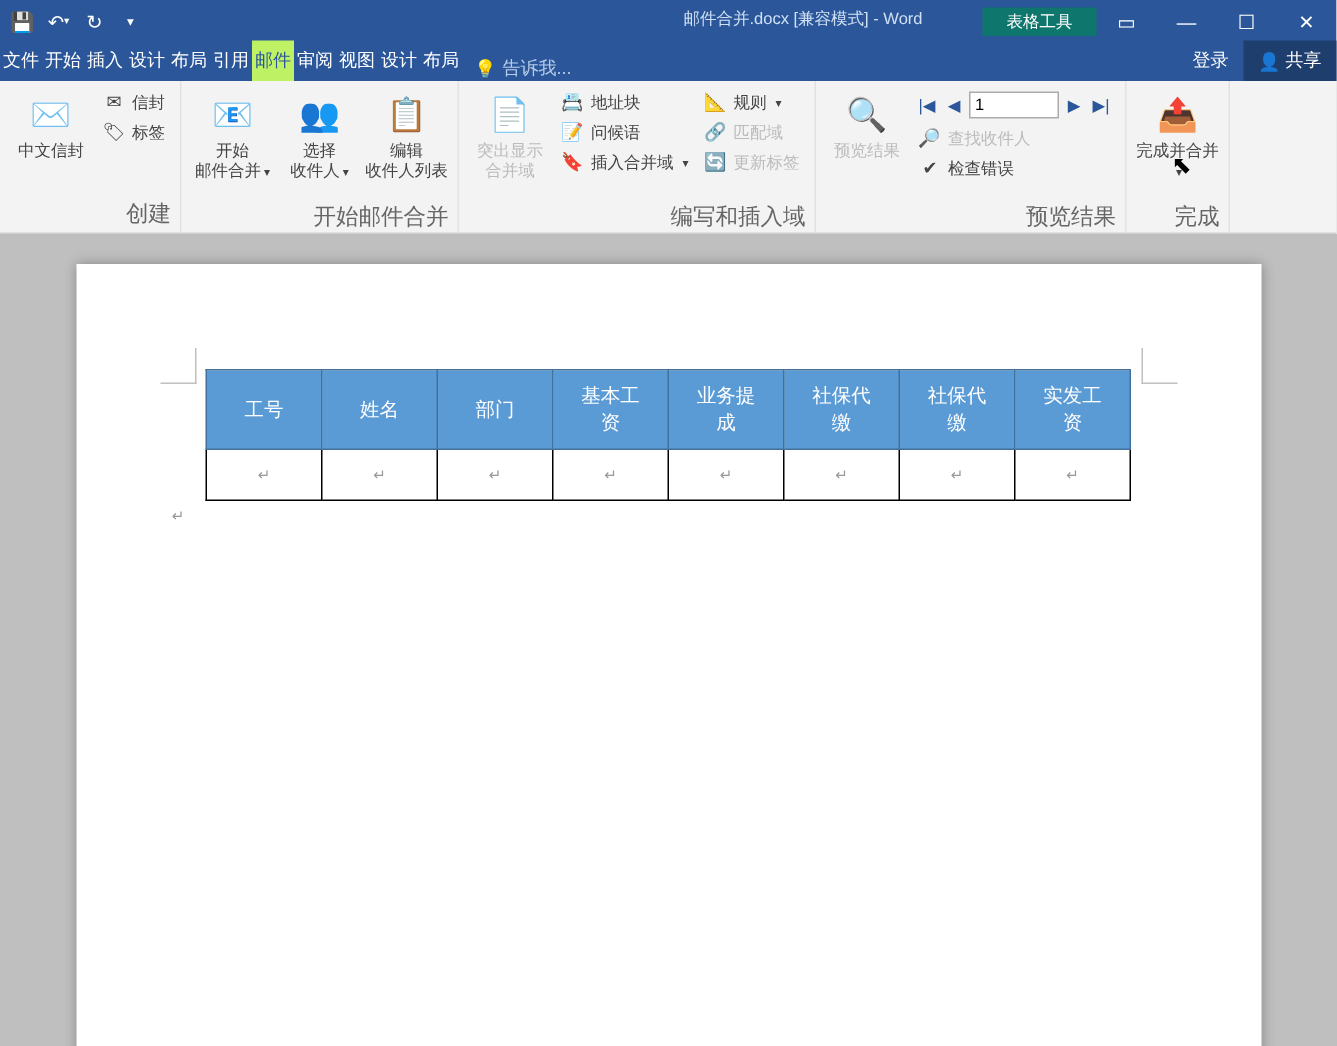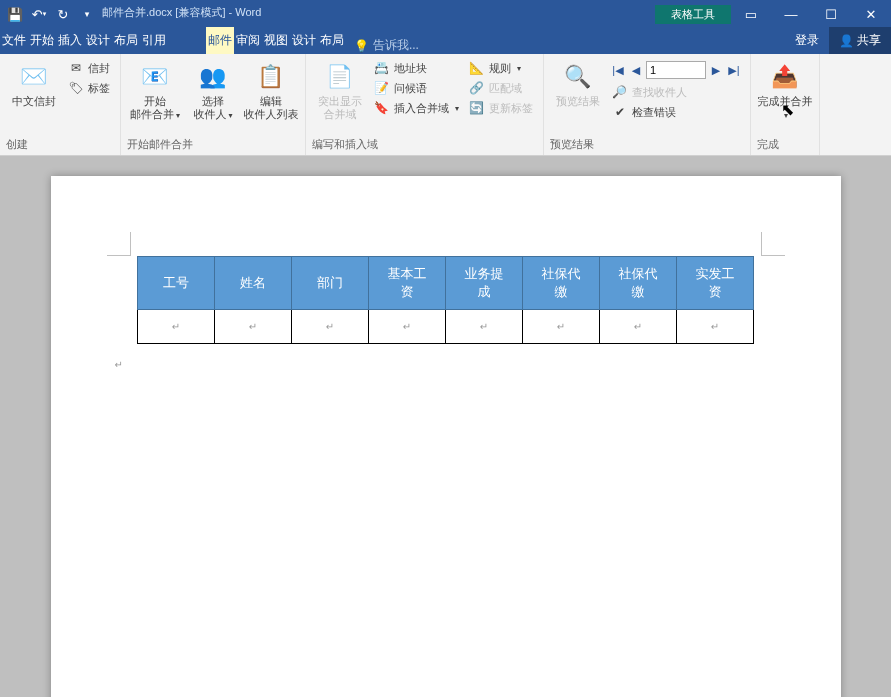--- a/index.html
+++ b/index.html
@@ -2,41 +2,41 @@
 <html><head>
 <meta charset="utf-8">
 <style>
 * { margin: 0; padding: 0; box-sizing: border-box; font-family: "Microsoft YaHei", sans-serif; }
 body { background: #e6e6e6; width: 891px; height: 697px; overflow: hidden; }
 
 
 .title-bar { height: 28px; background: #2b579a; display: flex; align-items: center; color: #fff; font-size: 11px; }
 .qat { display: flex; align-items: center; gap: 2px; padding: 0 4px; }
 .qat-btn { width: 22px; height: 22px; display: flex; align-items: center; justify-content: center; cursor: pointer; font-size: 13px; }
-.title-center { flex: 1; text-align: center; display: flex; justify-content: space-between; gap: 64px; }
+.title-center { flex: 1; text-align: center; display: flex; justify-content: flex-end; gap: 40px; }
 .title-doc { color: #cfe0f5; }
 .tool-ctx { background: #0f766e; padding: 2px 16px; font-size: 11px; }
 .win-btns { display: flex; }
 .win-btn { width: 40px; height: 28px; display: flex; align-items: center; justify-content: center; font-size: 13px; }
 
 
 .tabs { height: 26px; background: #2b579a; display: flex; align-items: flex-end; color: #fff; font-size: 12px; }
 .tab { padding: 5px 2px; cursor: pointer; }
-.tab.active { background: #fef9c3; color: #2b579a; margin-left: 38px; }
+.tab.active { background: #bef264; color: #2b579a; }
 .tab.context { background: #2b579a; }
 .tabs-right { margin-left: auto; display: flex; align-items: flex-end; }
 .tell-me { display: flex; align-items: center; gap: 4px; padding: 0 8px; color: #b8cde8; font-size: 12px; }
 .login { padding: 5px 10px; }
 .share { background: #1e3e6e; padding: 5px 10px; display: flex; align-items: center; gap: 3px; }
 
 
 .ribbon { height: 102px; background: #f3f3f3; border-bottom: 1px solid #d0d0d0; display: flex; }
 .group { border-right: 1px solid #e1e1e1; padding: 3px 6px 0; display: flex; flex-direction: column; }
 .group-body { flex: 1; display: flex; align-items: flex-start; gap: 2px; }
-.group-label { text-align: left; font-size: 11px; color: #666; padding: 2px 0 3px; margin-top: 12px; }
+.group-label { text-align: right; font-size: 15px; color: #666; padding: 2px 0 3px; margin-top: 12px; }
 .big-btn { display: flex; flex-direction: column; align-items: center; justify-content: flex-start; width: 56px; padding-top: 4px; cursor: pointer; font-size: 11px; color: #444; gap: 2px; }
 .big-btn.disabled { color: #bbb; }
 .big-icon { width: 32px; height: 32px; display: flex; align-items: center; justify-content: center; font-size: 22px; }
 .big-btn .lbl { text-align: center; line-height: 13px; }
 .drop-arrow { font-size: 8px; margin-left: 2px; }
 .small-col { display: flex; flex-direction: column; gap: 2px; padding-top: 2px; }
 .small-btn { display: flex; align-items: center; gap: 4px; font-size: 11px; color: #444; padding: 1px 4px; cursor: pointer; white-space: nowrap; }
 .small-btn.disabled { color: #bbb; }
 .small-icon { width: 16px; height: 16px; display: inline-flex; align-items: center; justify-content: center; font-size: 12px; }
 .nav-row { display: flex; align-items: center; gap: 2px; padding: 2px; }
@@ -44,21 +44,21 @@
 .record-input { width: 60px; height: 18px; border: 1px solid #aaa; font-size: 11px; padding: 0 3px; }
 
 
 .doc-area { height: 541px; background: #bfbfbf; overflow: auto; padding: 20px 0; display: flex; justify-content: center; }
 .page { width: 790px; min-height: 1000px; background: #fff; box-shadow: 0 0 8px rgba(0,0,0,0.3); padding: 70px 60px; position: relative; }
 .corner { position: absolute; width: 24px; height: 24px; border-color: #c0c0c0; }
 .corner.tl { top: 56px; left: 56px; border-left: 1px solid #c0c0c0; border-top: 1px solid #c0c0c0; transform: rotate(180deg);}
 .corner.tr { top: 56px; right: 56px; border-right: 1px solid #c0c0c0; border-top: 1px solid #c0c0c0; transform: rotate(180deg);}
 .doc-title { text-align: center; font-size: 28px; font-weight: bold; color: #000; margin: 40px 0 40px; }
 .doc-title::after { content: "↵"; font-size: 10px; color: #999; margin-left: 4px; vertical-align: middle; }
-.salary-table { border-collapse: collapse; margin: 10px auto; }
+.salary-table { border-collapse: collapse; margin: 0 auto; }
 .salary-table th { background: #5b9bd5; color: #fff; border: 1px solid #41719c; padding: 8px 14px; font-size: 13px; font-weight: normal; }
 .salary-table td { border: 1px solid #000; height: 34px; width: 77px; text-align: center; font-size: 10px; color: #999; }
 .para-mark { font-size: 10px; color: #999; margin-left: 4px; }
 .cursor-overlay { position: absolute; top: 0; left: 0; pointer-events: none; font-size: 16px; }
 </style>
 </head>
 <body>
 
 <div class="title-bar">
   <div class="qat">

